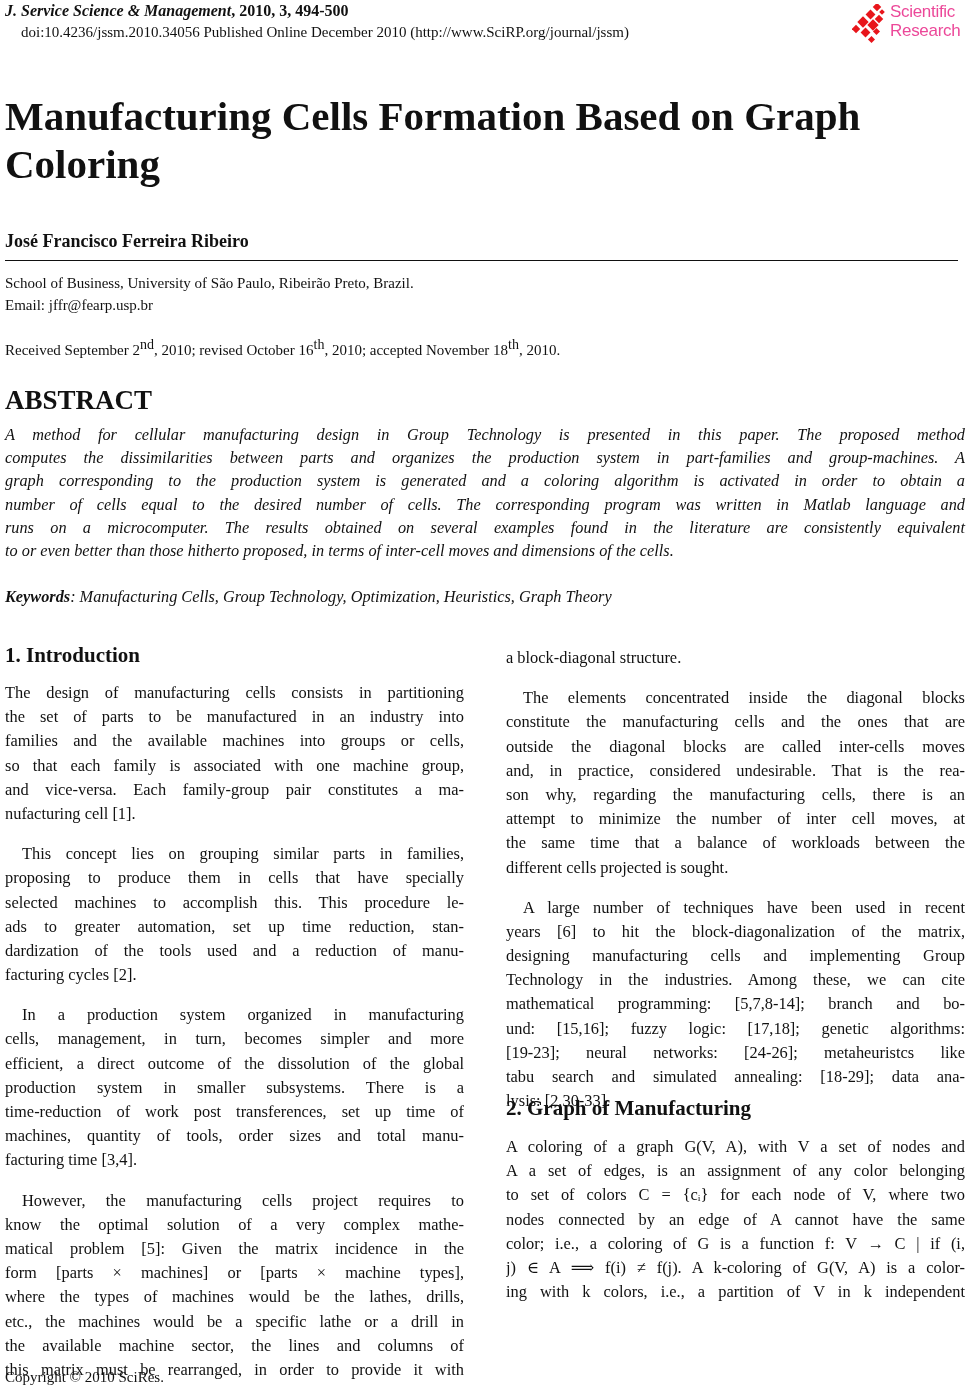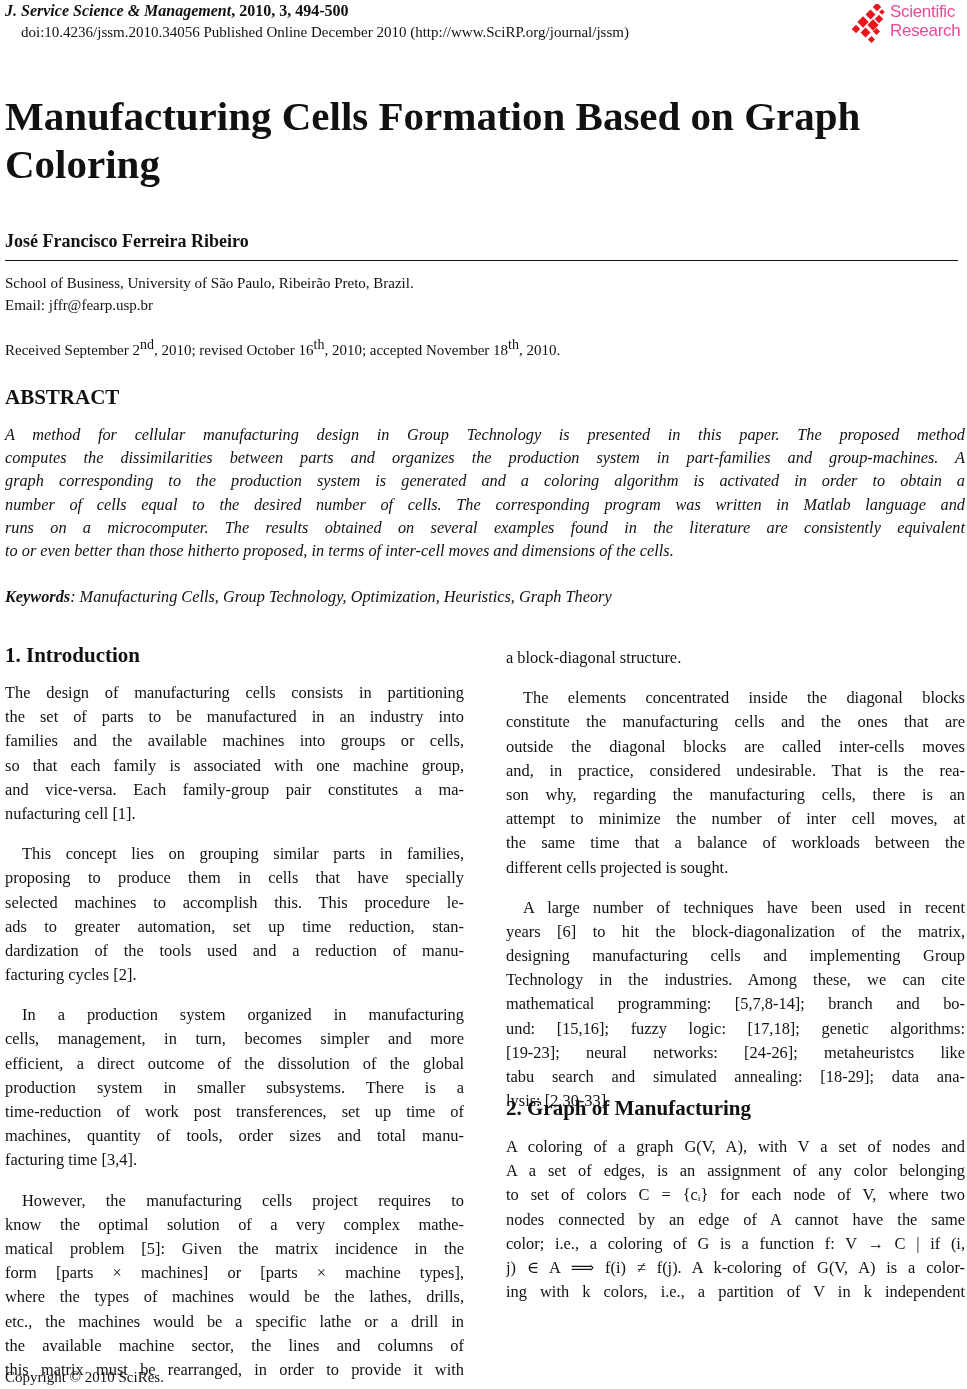--- a/index.html
+++ b/index.html
@@ -12,21 +12,21 @@
   .journal-line .rest { font-style: normal; }
   .doi-line { left: 5px; top: 24px; font-size: 15px; margin-left: 16px; }
   .logo { left: 852px; top: 2px; width: 115px; height: 42px; }
   .logo-text { position: absolute; left: 38px; top: 0px; font-family: "Liberation Sans", "DejaVu Sans", sans-serif; font-size: 17px; line-height: 19px; color: #ec4899; letter-spacing: -0.3px; }
   .title { left: 5px; top: 92px; width: 950px; font-size: 41px; font-weight: bold; line-height: 48px; }
   .author { left: 5px; top: 231px; font-size: 18px; font-weight: bold; }
   .rule { left: 5px; top: 260px; width: 953px; height: 0; border-top: 1.3px solid #111; }
   .affil { left: 5px; top: 272px; font-size: 15px; line-height: 22px; }
   .received { left: 5px; top: 337px; font-size: 15px; }
   .received sup { font-size: 14px; }
-  .abstract-h { left: 5px; top: 385px; font-size: 21px; font-weight: bold; }
+  .abstract-h { left: 5px; top: 385px; font-size: 27px; font-weight: bold; }
   .abstract-body { left: 5px; top: 423px; width: 960px; font-size: 16.3px; font-style: italic; line-height: 23.2px; }
   .abstract-body .ln, .col .ln { display: block; white-space: nowrap; }
   .just { text-align: justify; text-align-last: justify; }
   .keywords { left: 5px; top: 587px; font-size: 16.3px; font-style: italic; }
   .keywords b { font-style: italic; }
   .col { width: 459px; font-size: 16.4px; line-height: 24.2px; }
   .col-left { left: 5px; }
   .col-right { left: 506px; }
   .col .ln { white-space: normal; height: 24.2px; overflow: hidden; }
   .col .ln.j { text-align: justify; text-align-last: justify; }

